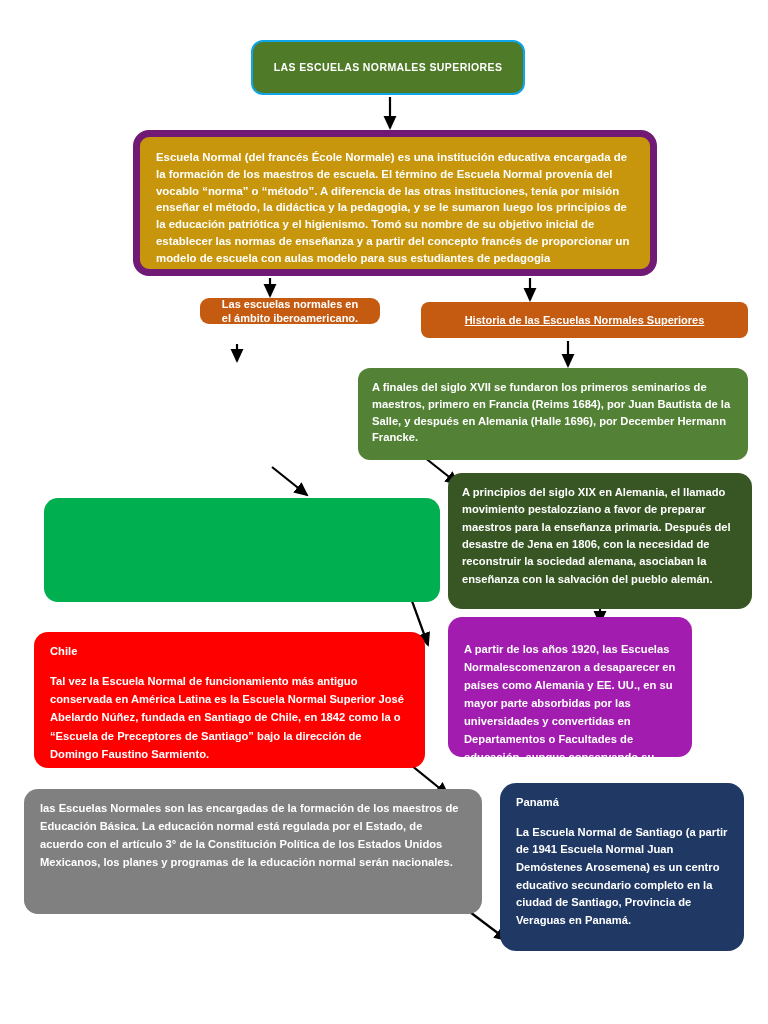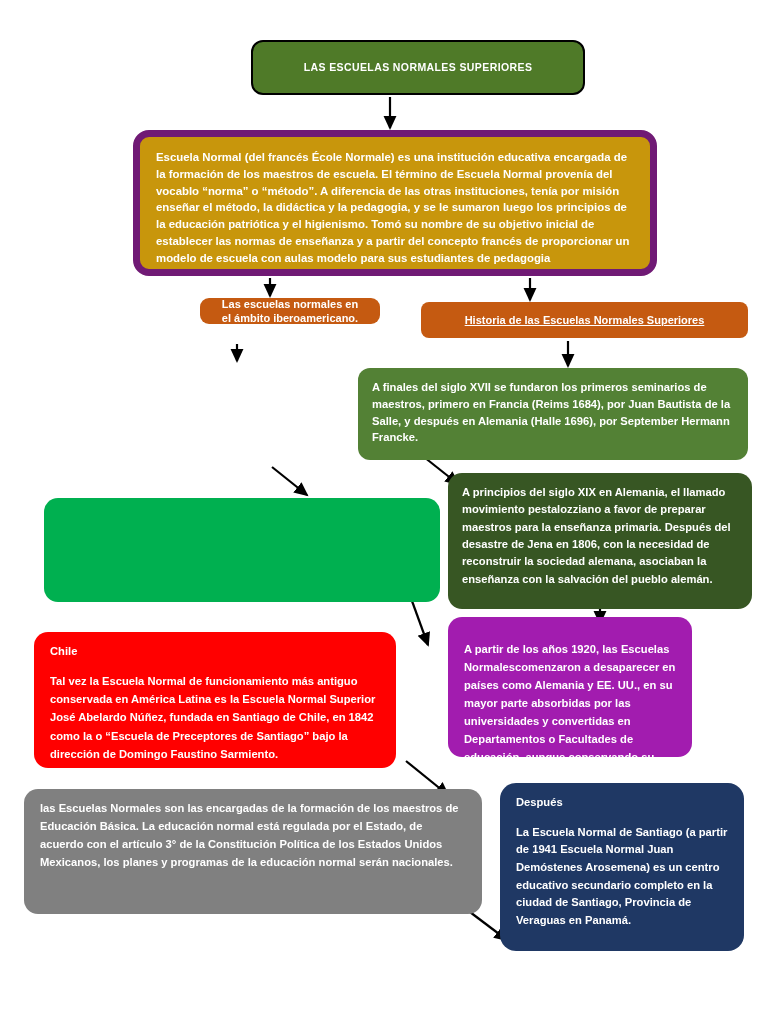--- a/index.html
+++ b/index.html
@@ -33,23 +33,23 @@
     font-weight: bold;
     margin-bottom: 12px;
   }
   .node .body {
     display: block;
     font-weight: bold;
   }
 
   
   #n-root {
-    left: 251px; top: 40px; width: 334px; height: 55px;
+    left: 251px; top: 40px; width: 274px; height: 55px;
     background: #4f7a28;
-    border: 2px solid #000000;
+    border: 2px solid #0ea5e9;
     border-radius: 12px;
     display: flex; align-items: center; justify-content: center;
     text-align: center;
     font-size: 10.5px;
     letter-spacing: 0.4px;
   }
   #n-intro {
     left: 133px; top: 130px; width: 524px; height: 146px;
     background: #c8960c;
     border: 7px solid #701a75;
@@ -105,21 +105,21 @@
   #n-brasil .body { text-align: center; }
   #n-pestalozzi {
     left: 448px; top: 473px; width: 304px; height: 136px;
     background: #375623;
     border-radius: 14px;
     font-size: 11.2px;
     padding: 11px 14px;
     line-height: 1.55;
   }
   #n-chile {
-    left: 34px; top: 632px; width: 362px; height: 136px;
+    left: 34px; top: 632px; width: 391px; height: 136px;
     background: #ff0000;
     border-radius: 14px;
     font-size: 11.2px;
     padding: 10px 16px;
     line-height: 1.62;
   }
   #n-1920 {
     left: 448px; top: 617px; width: 244px; height: 140px;
     background: #a21caf;
     border-radius: 14px;
@@ -199,21 +199,21 @@
   <div class="node" id="n-ibero">
     <span class="body">Las escuelas normales en el ámbito iberoamericano.</span>
   </div>
 
   <div class="node" id="n-historia">
     <span class="body">Historia de las Escuelas Normales Superiores</span>
   </div>
 
 
   <div class="node" id="n-seminarios">
-    <span class="body">A finales del siglo XVII se fundaron los primeros seminarios de maestros, primero en Francia (Reims 1684), por Juan Bautista de la Salle, y después en Alemania (Halle 1696), por September Hermann Francke.</span>
+    <span class="body">A finales del siglo XVII se fundaron los primeros seminarios de maestros, primero en Francia (Reims 1684), por Juan Bautista de la Salle, y después en Alemania (Halle 1696), por December Hermann Francke.</span>
   </div>
 
   <div class="node" id="n-brasil">
   </div>
 
   <div class="node" id="n-pestalozzi">
     <span class="body"> A principios del siglo XIX en Alemania, el llamado movimiento pestalozziano a favor de preparar maestros para la enseñanza primaria. Después del desastre de Jena en 1806, con la necesidad de reconstruir la sociedad alemana, asociaban la enseñanza con la salvación del pueblo alemán.</span>
   </div>
 
   <div class="node" id="n-chile">
@@ -223,17 +223,17 @@
 
   <div class="node" id="n-1920">
     <span class="body">A partir de los años 1920, las Escuelas Normalescomenzaron a desaparecer en países como Alemania y EE. UU., en su mayor parte absorbidas por las universidades y convertidas en Departamentos o Facultades de educación, aunque conservando su función original de educar a los maestros.</span>
   </div>
 
   <div class="node" id="n-mexico">
     <span class="body">las Escuelas Normales son las encargadas de la formación de los maestros de Educación Básica. La educación normal está regulada por el Estado, de acuerdo con el artículo 3° de la Constitución Política de los Estados Unidos Mexicanos, los planes y programas de la educación normal serán nacionales.</span>
   </div>
 
   <div class="node" id="n-panama">
-    <span class="title">Después</span>
+    <span class="title">Panamá</span>
     <span class="body">La Escuela Normal de Santiago (a partir de 1941 Escuela Normal Juan Demóstenes Arosemena) es un centro educativo secundario completo en la ciudad de Santiago, Provincia de Veraguas en Panamá.</span>
   </div>
 
 </div>
 
 </body></html>

